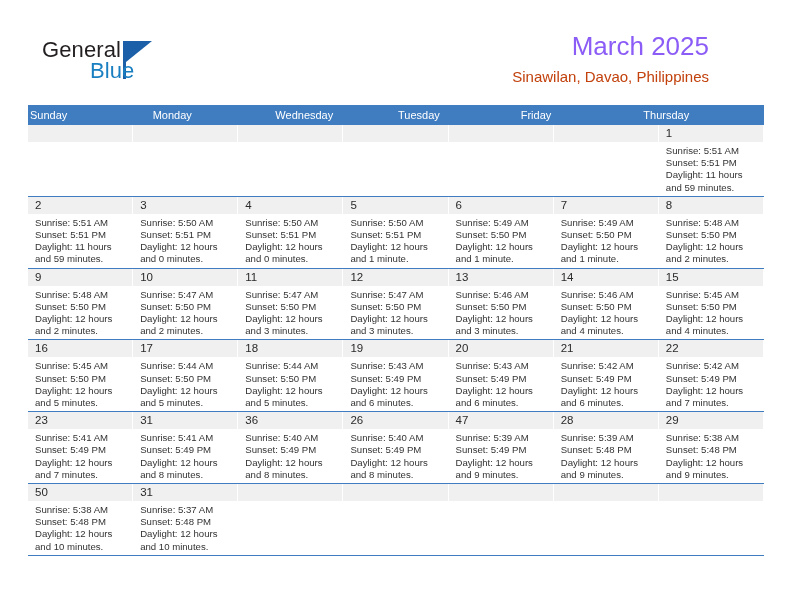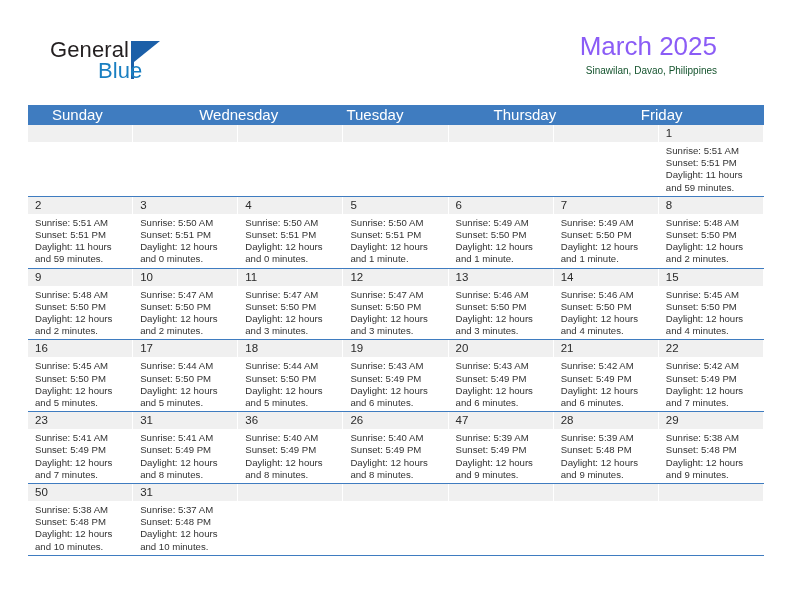--- a/index.html
+++ b/index.html
@@ -18,21 +18,21 @@
   .page {
     position: relative;
     width: 792px;
     height: 612px;
     box-sizing: border-box;
   }
 
   
   .top {
     position: absolute;
-    left: 12px;
+    left: 4px;
     top: 0;
     width: 740px;
     height: 104px;
   }
 
   .logo {
     position: absolute;
     left: 38px;
     top: 38px;
     width: 160px;
@@ -82,46 +82,46 @@
     text-align: right;
   }
   .cal-title {
     font-size: 26px;
     color: #8b5cf6;
     line-height: 32px;
     font-weight: normal;
     white-space: nowrap;
   }
   .cal-subtitle {
-    margin-top: 0;
-    font-size: 10px;
-    color: #14532d;
+    margin-top: 6px;
+    font-size: 15px;
+    color: #c2410c;
     line-height: 17px;
     white-space: nowrap;
   }
 
   
   .calendar {
     position: absolute;
     left: 28px;
     top: 105px;
     width: 736px;
   }
 
   .weekhead {
     display: flex;
     background: #3f7cc0;
     height: 20px;
   }
   .weekhead .wh {
     flex: 1 1 0;
     color: #ffffff;
-    font-size: 15px;
+    font-size: 11px;
     line-height: 20px;
-    padding-left: 24px;
+    padding-left: 2px;
     box-sizing: border-box;
     white-space: nowrap;
   }
 
   .week {
     display: flex;
     border-top: 1.4px solid #3f7cc0;
     background: #ffffff;
   }
   .week:first-of-type {
@@ -191,24 +191,25 @@
       <div class="cal-title">March 2025</div>
       <div class="cal-subtitle">Sinawilan, Davao, Philippines</div>
     </div>
 
   </div>
 
   <div class="calendar">
 
     <div class="weekhead">
       <div class="wh">Sunday</div>
+      <div class="wh">Monday</div>
       <div class="wh">Wednesday</div>
       <div class="wh">Tuesday</div>
+      <div class="wh">Friday</div>
       <div class="wh">Thursday</div>
-      <div class="wh">Friday</div>
     </div>
 
     <div id="weeks-host">
         <div class="week">
           <div class="daycell empty">
             <div class="daynum-band">
               <div class="daynum"></div>
             </div>
             <div class="details">
               <div class="line"></div>

